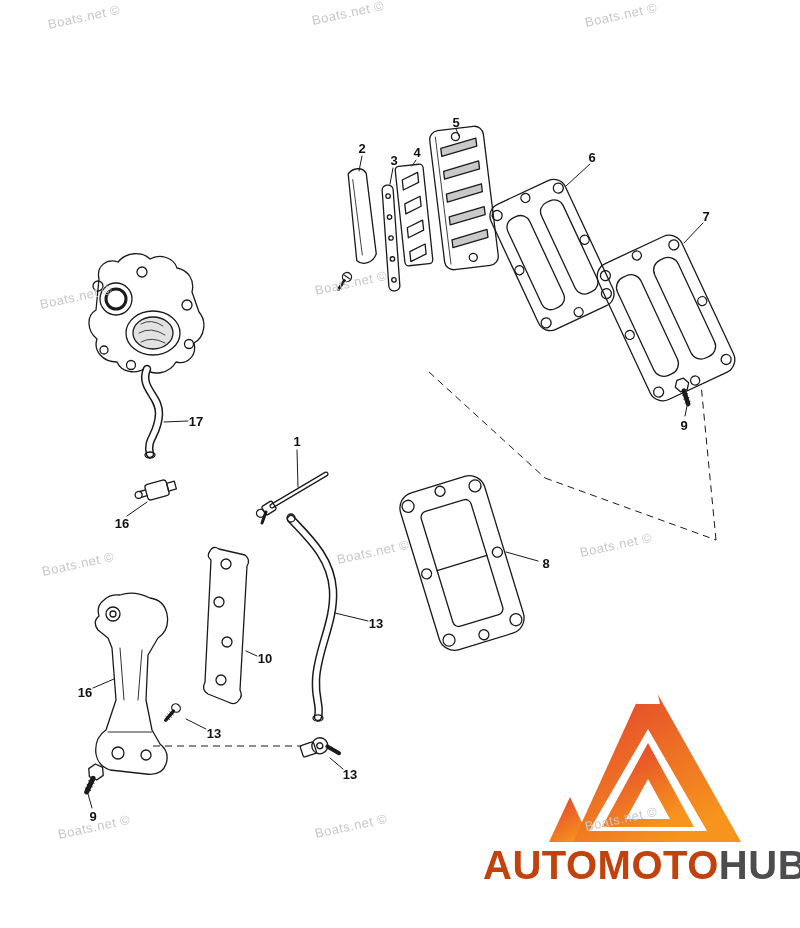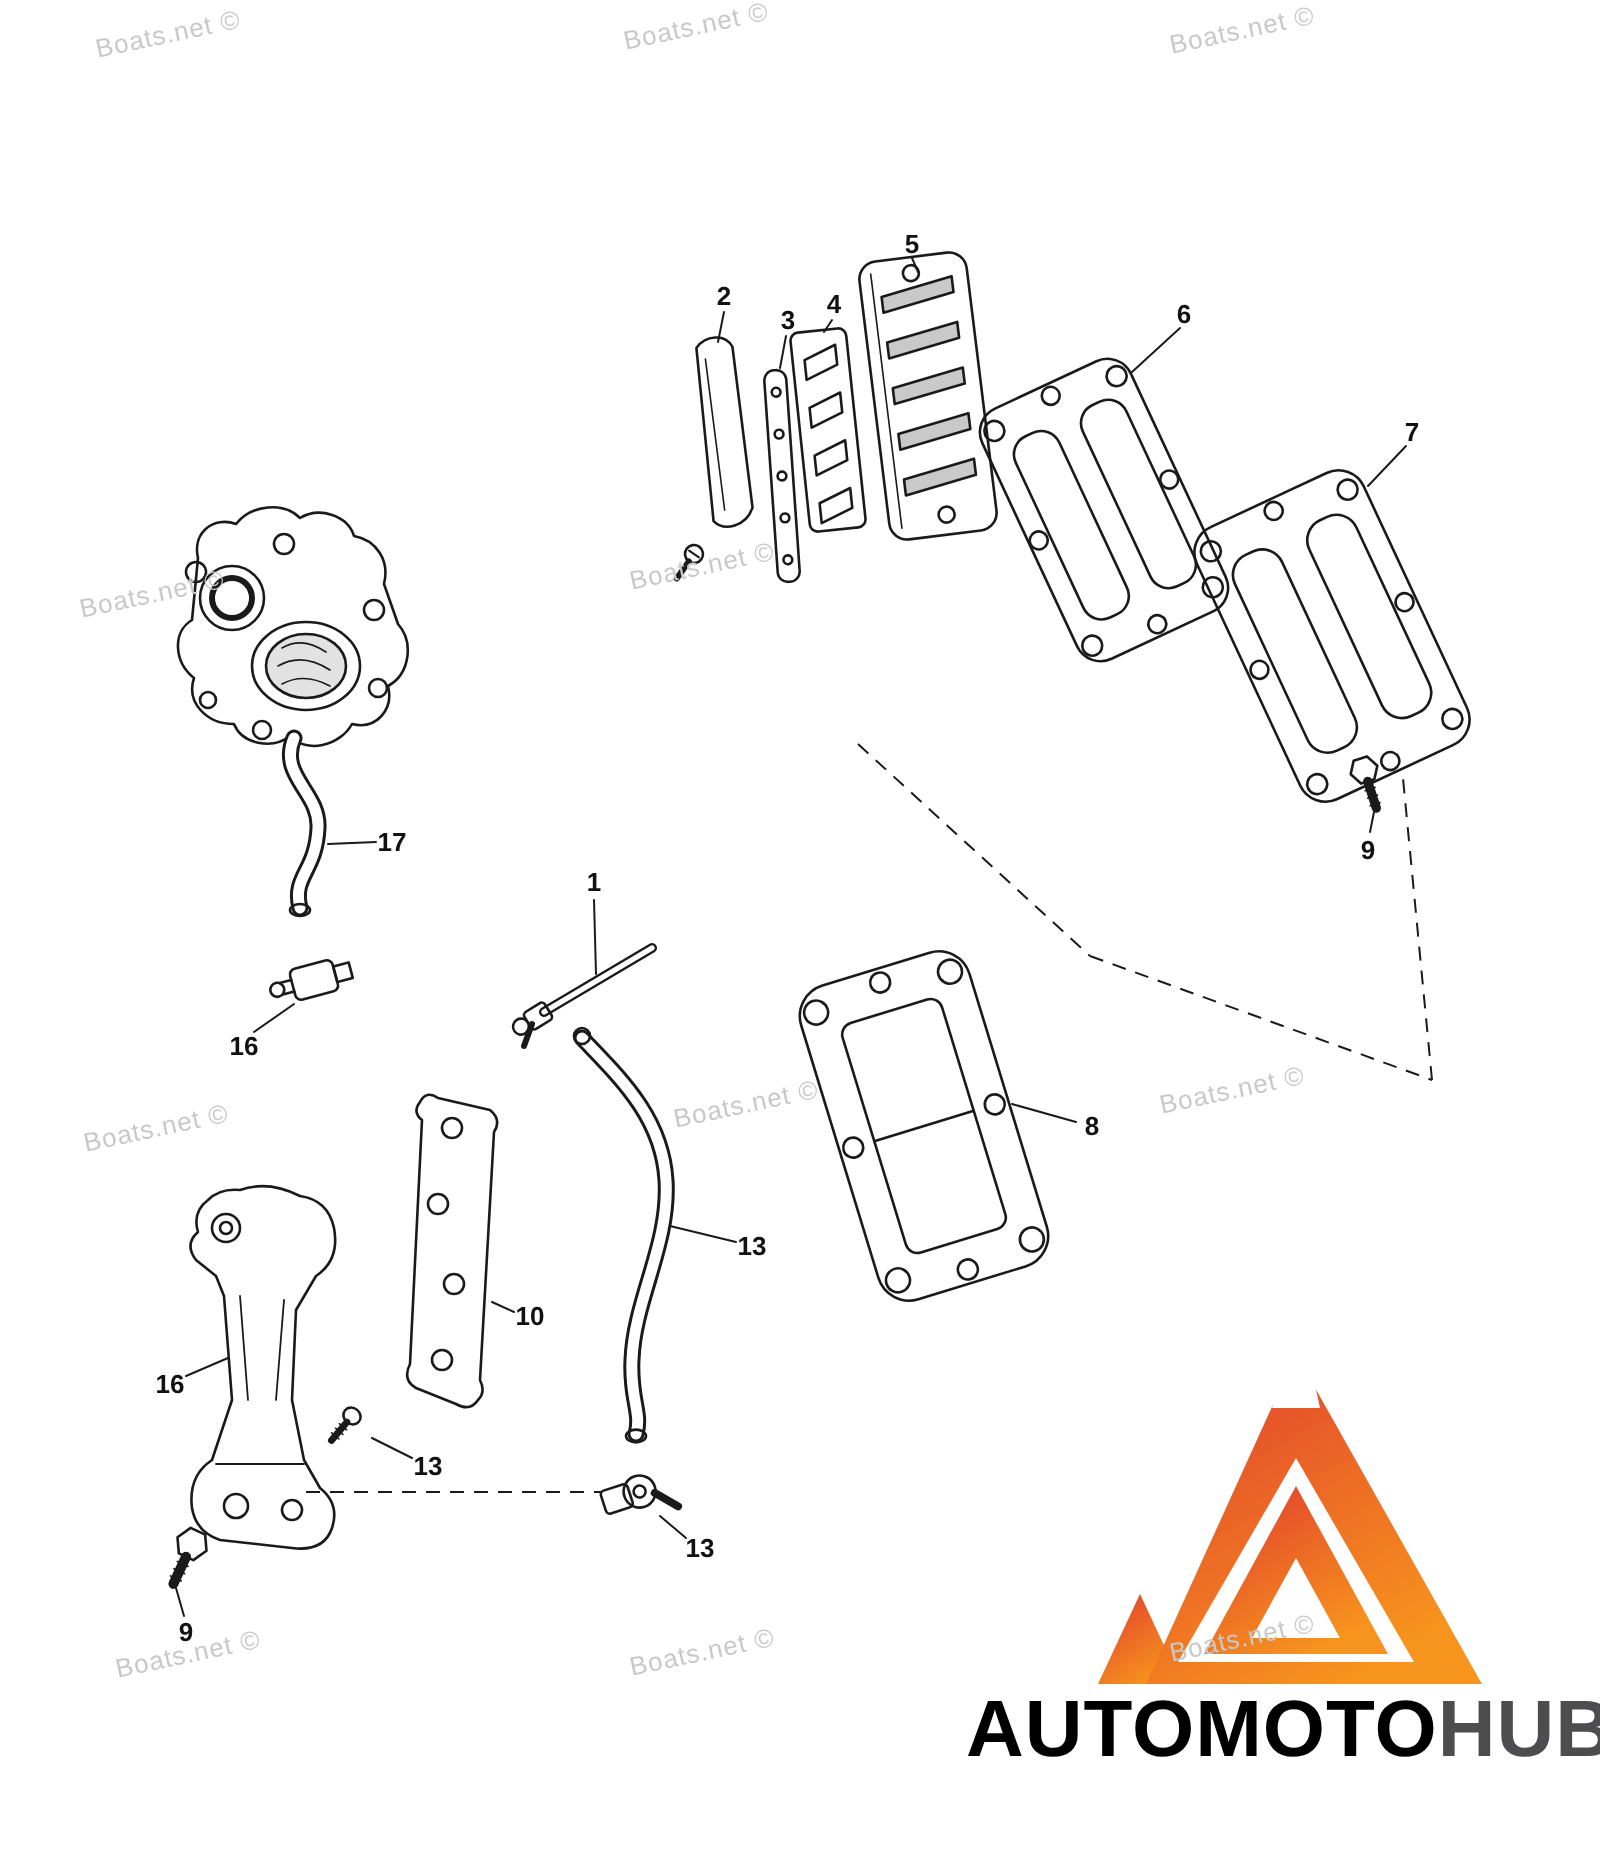--- a/index.html
+++ b/index.html
@@ -15,21 +15,21 @@
   }
   .part-label{
     position:absolute;transform:translate(-50%,-50%);
     font-size:13px;font-weight:bold;color:#111;line-height:1;
   }
   .logo-text{
     position:absolute;left:483px;top:843px;
     font-size:40px;font-weight:800;letter-spacing:.5px;white-space:nowrap;
     font-family:"Liberation Sans",sans-serif;
   }
-  .logo-text .primary{color:#000000;}
+  .logo-text .primary{color:#c2410c;}
   .logo-text .secondary{color:#4d4d4f;}
 </style>
 </head>
 <body>
 
 <div class="page">
 
   <svg class="diagram-svg" width="800" height="928" viewBox="0 0 800 928">
     <defs>
       <linearGradient id="logoGrad" x1="0" y1="0" x2="0.6" y2="1">

